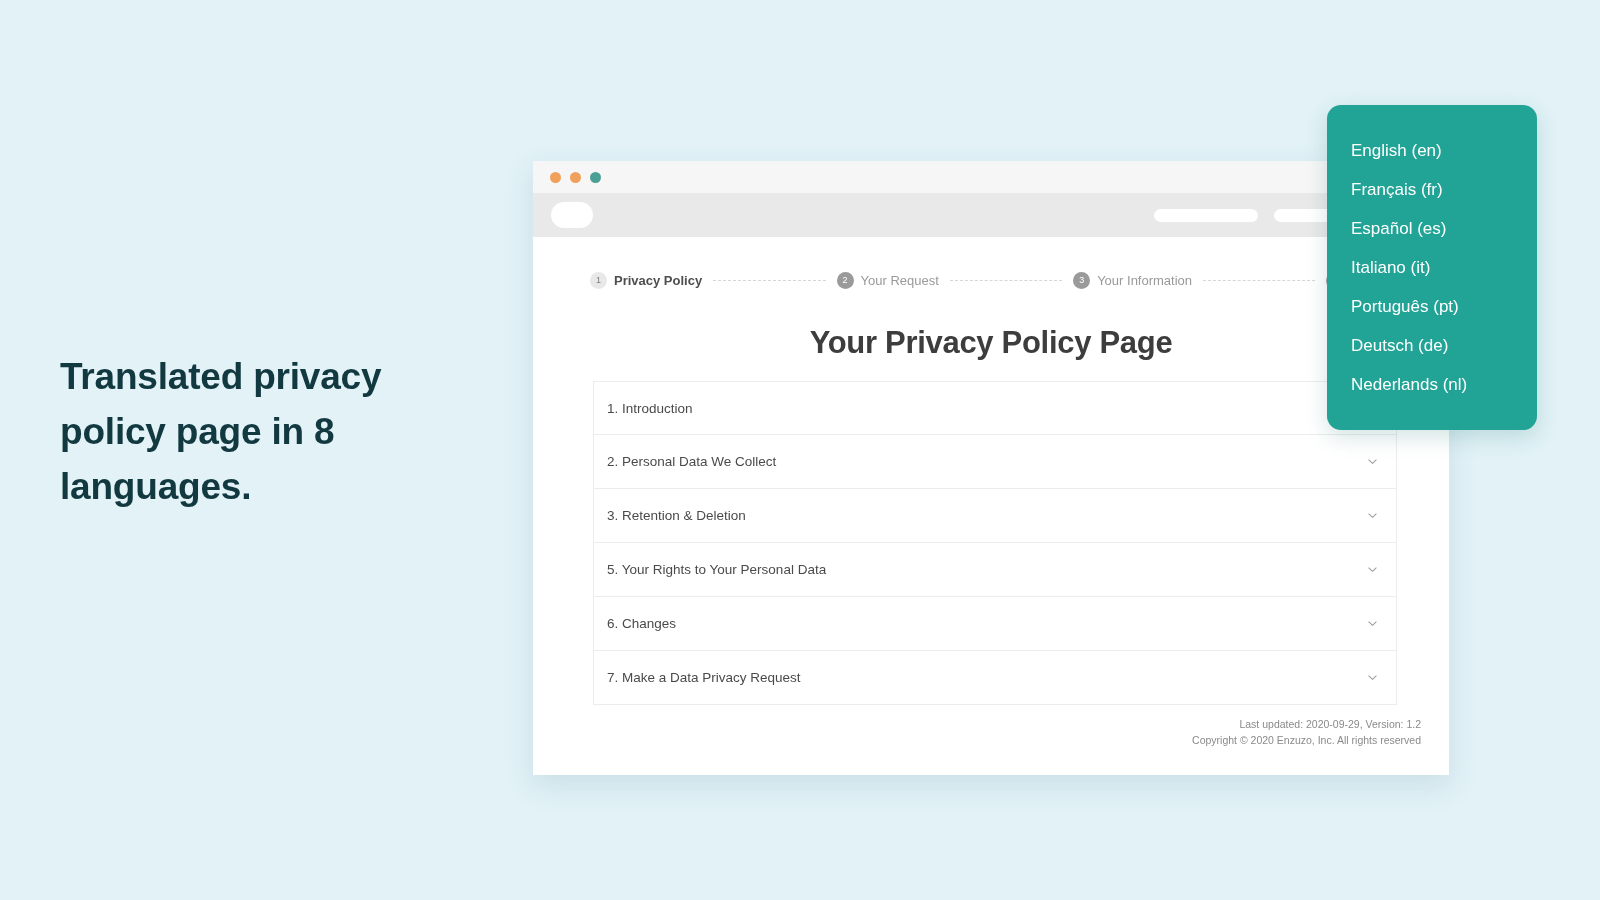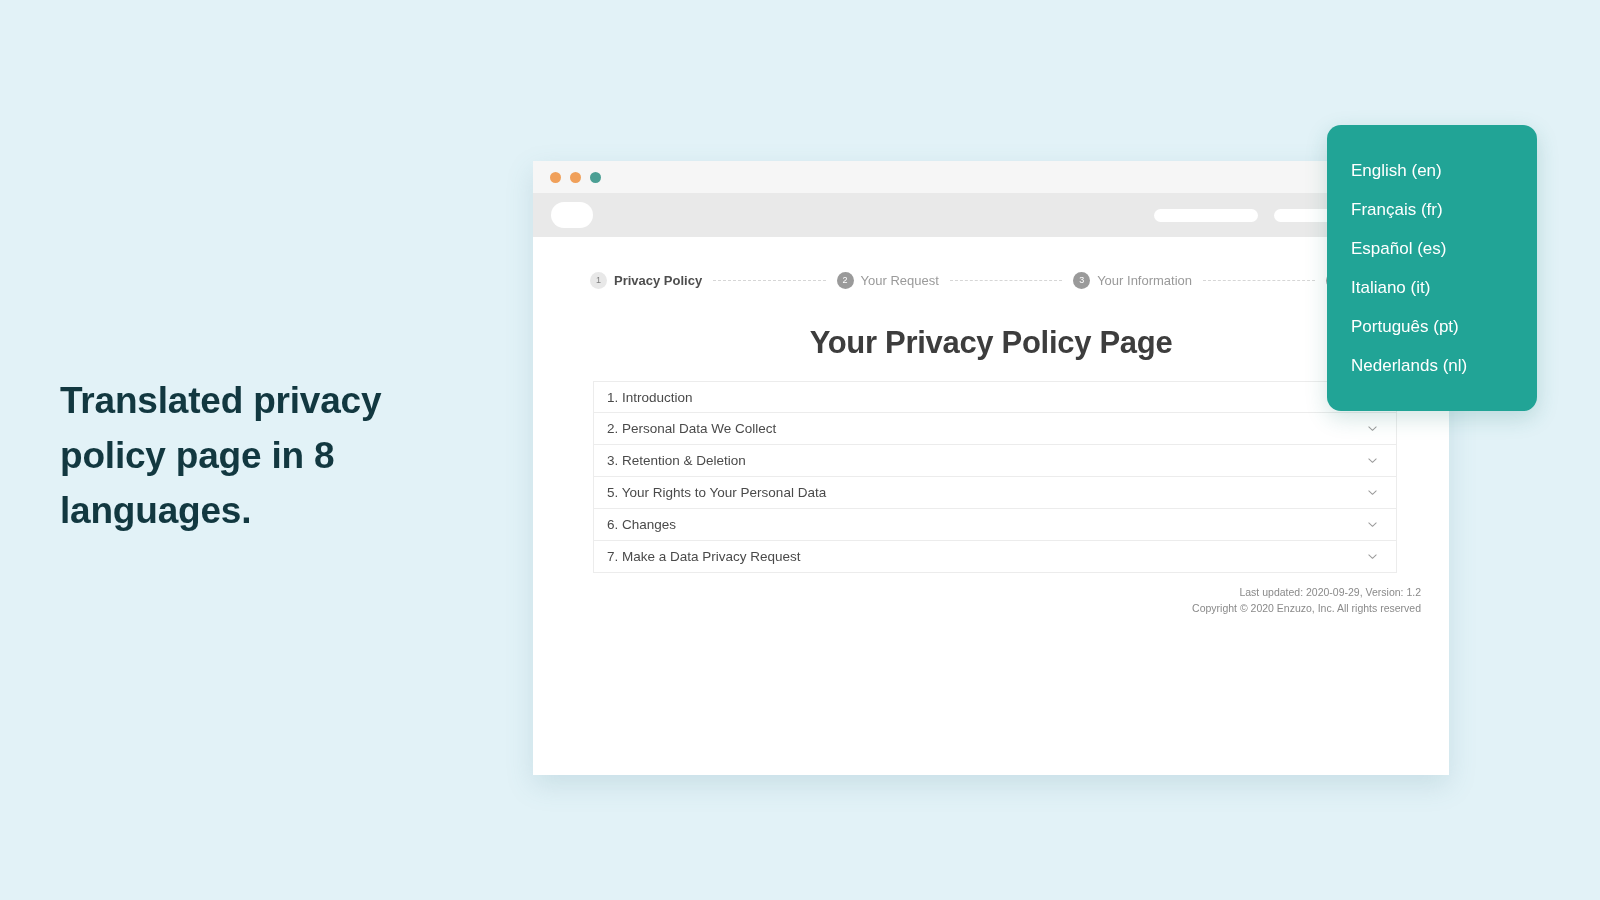--- a/index.html
+++ b/index.html
@@ -13,21 +13,21 @@
   body {
     background: #e2f2f7;
     font-family: "Liberation Sans", sans-serif;
     position: relative;
   }
 
   
   #headline {
     position: absolute;
     left: 60px;
-    top: 374px;
+    top: 350px;
     width: 430px;
     font-size: 37px;
     line-height: 1.48;
     font-weight: bold;
     color: #123840;
     letter-spacing: -0.2px;
   }
 
   
   #browser-window {
@@ -139,21 +139,21 @@
     letter-spacing: -0.3px;
   }
 
   
   #accordion {
     margin: 20px 52px 0 60px;
     border-left: 1px solid #ececec;
     border-right: 1px solid #ececec;
   }
   .acc-row {
-    height: 32px;
+    height: 54px;
     display: flex;
     align-items: center;
     justify-content: space-between;
     border-bottom: 1px solid #ececec;
     padding: 0 18px 0 13px;
   }
   .acc-row:first-child { border-top: 1px solid #ececec; }
   .acc-label {
     font-size: 13.5px;
     color: #4a4a4a;
@@ -177,21 +177,20 @@
   
   #language-panel {
     position: absolute;
     left: 1327px;
     top: 105px;
     width: 210px;
     padding: 26px 0 26px 24px;
     background: #21a496;
     border-radius: 14px;
     box-shadow: 0 7px 22px rgba(30,120,110,0.20);
-    margin-top: 20px;
   }
   .lang-item {
     font-size: 17px;
     color: #ffffff;
     padding: 9.5px 0;
     white-space: nowrap;
   }
 </style>
 </head>
 <body>
@@ -307,14 +306,15 @@
 
   </div>
 </div>
 
 <div id="language-panel">
   <div class="lang-item">English (en)</div>
   <div class="lang-item">Français (fr)</div>
   <div class="lang-item">Español (es)</div>
   <div class="lang-item">Italiano (it)</div>
   <div class="lang-item">Português (pt)</div>
+  <div class="lang-item">Deutsch (de)</div>
   <div class="lang-item">Nederlands (nl)</div>
 </div>
 
 </body></html>

